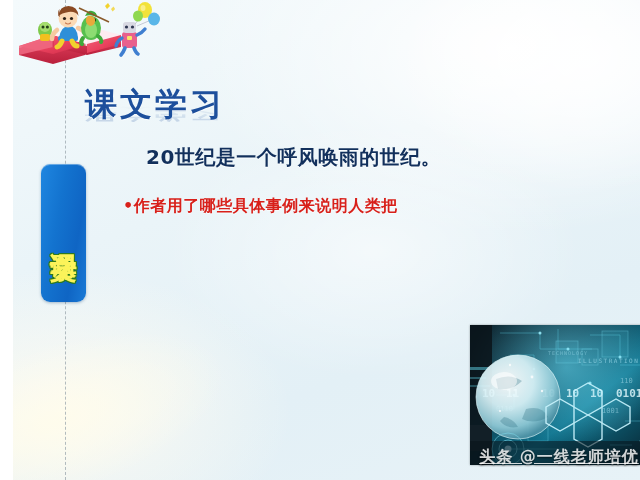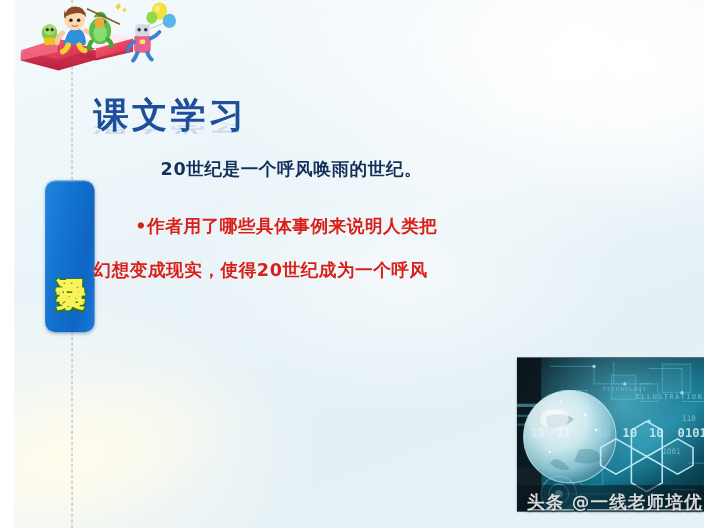--- a/index.html
+++ b/index.html
@@ -122,21 +122,21 @@
 
   
   .body-line {
     position: absolute;
     font-family: "DejaVu Sans", sans-serif;
     font-weight: bold;
     white-space: nowrap;
   }
   .line-navy {
     color: #12305c;
-    font-size: 16px;
+    font-size: 20px;
     letter-spacing: 0.5px;
     text-shadow: 0 1px 0 rgba(255,255,255,0.75);
   }
   .line-red {
     color: #d8201a;
     font-size: 16px;
     letter-spacing: 0.5px;
     text-shadow: 0 1px 0 rgba(255,255,255,0.6);
   }
   .l1 { left: 133px; top: 144px; }
@@ -268,21 +268,20 @@
     <div class="title-main">课文学习</div>
     <div class="title-reflect">课文学习</div>
   </div>
 
   <div class="body-line line-navy l1">20世纪是一个呼风唤雨的世纪。</div>
 
   <div class="body-line line-red l2">
     <span>•</span><span>作者用了哪些具体事例来说明人类把</span>
   </div>
 
-  <div class="body-line line-red l3">幻想变成现实，使得20世纪成为一个呼风</div>
 
 
 
   <div class="tech-pic">
     <svg width="175" height="140" viewBox="0 0 175 140" xmlns="http://www.w3.org/2000/svg">
       <defs>
         <linearGradient id="techBg" x1="0" y1="0" x2="1" y2="1">
           <stop offset="0%" stop-color="#0c1d26"></stop>
           <stop offset="35%" stop-color="#0e3c4d"></stop>
           <stop offset="62%" stop-color="#10728c"></stop>

